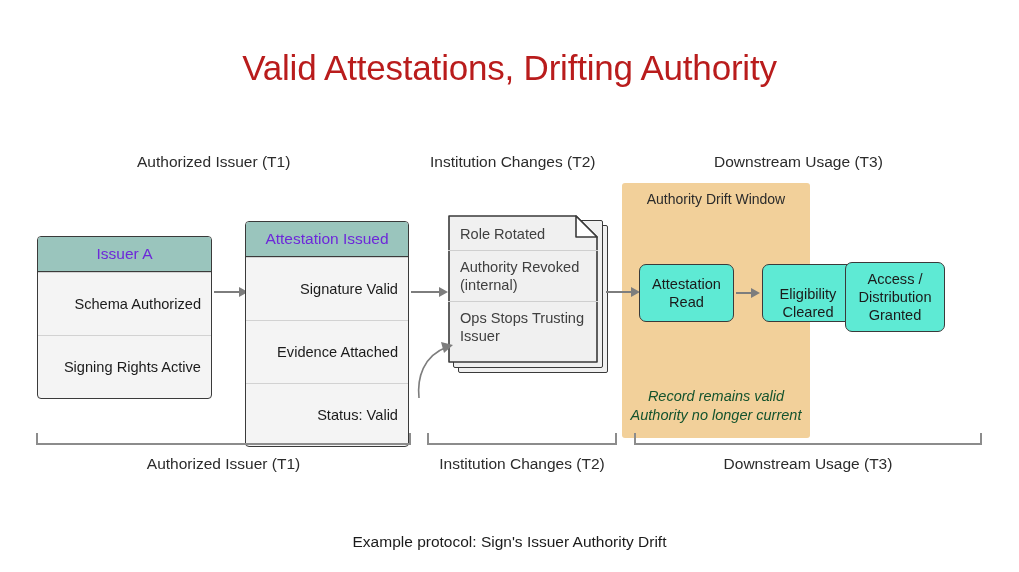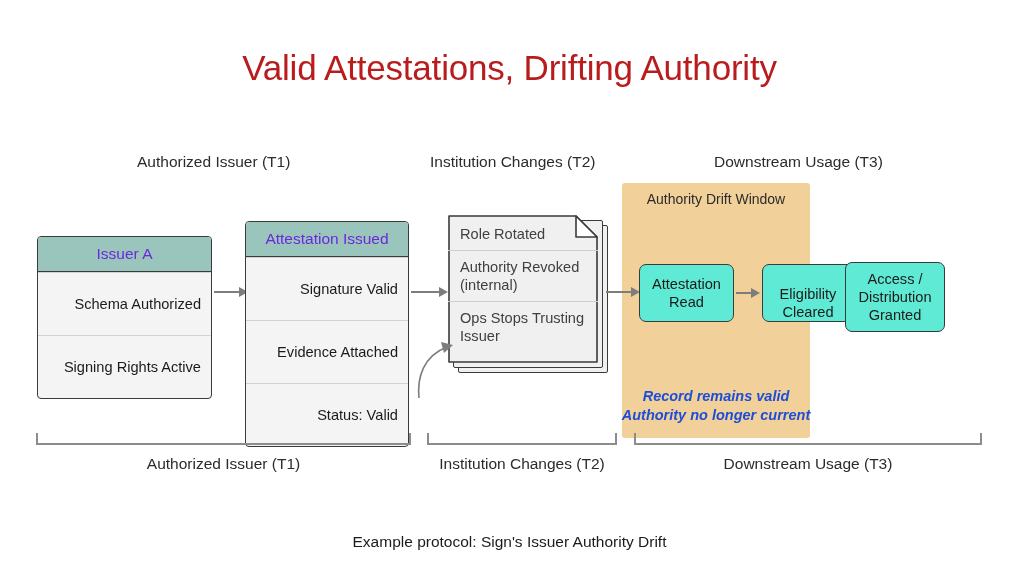--- a/index.html
+++ b/index.html
@@ -28,23 +28,22 @@
   .drift-band {
     position: absolute; left: 622px; top: 183px; width: 188px; height: 255px;
     background: #f2d09a; border-radius: 3px;
   }
   .drift-band-title {
     position: absolute; left: 622px; top: 191px; width: 188px;
     text-align: center; font-size: 14px; color: #2b2b2b;
   }
   .drift-note {
     position: absolute; left: 620px; top: 387px; width: 192px;
-    text-align: center; font-size: 14.5px; font-style: italic; color: #1d4ed8;
+    text-align: center; font-size: 14.5px; font-style: italic; color: #14532d;
     line-height: 19px;
-    font-weight: bold;
   }
 
   
   .card {
     position: absolute;
     border: 1.6px solid #3a3a3a;
     border-radius: 4px;
     background: #f4f4f4;
     overflow: hidden;
   }

